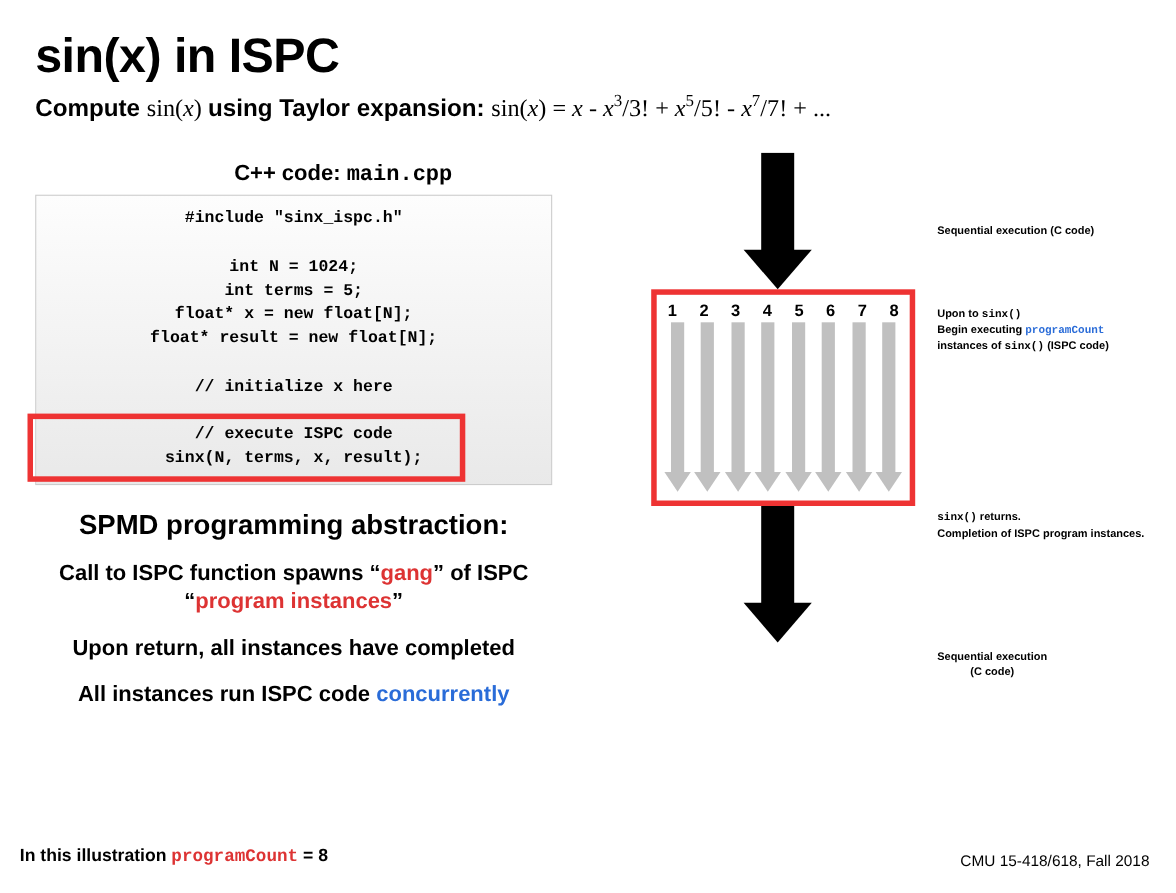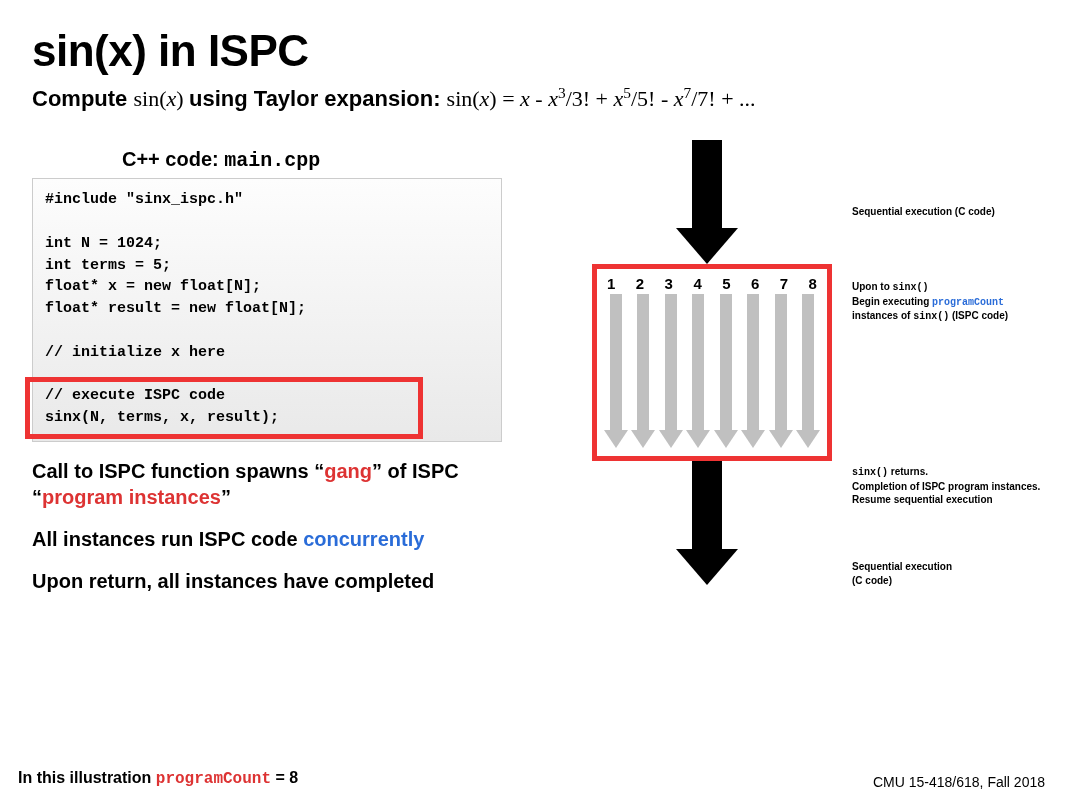--- a/index.html
+++ b/index.html
@@ -22,21 +22,21 @@
   .subtitle {
     font-size: 22px;
     font-weight: 700;
     font-stretch: condensed;
     margin-bottom: 18px;
   }
   .subtitle .math { font-family: Georgia, "Times New Roman", serif; font-weight: 400; font-style: normal; }
   .subtitle .math .var { font-style: italic; }
   .subtitle .math sup { font-size: 0.7em; }
   .columns { display: flex; gap: 30px; }
-  .left { width: 470px; }
+  .left { width: 470px; text-align: center; }
   .right { flex: 1; position: relative; }
   .code-header {
     font-size: 20px;
     font-weight: 800;
     font-stretch: condensed;
     margin: 18px 0 6px 90px;
   }
   .code-header .mono { font-family: "Courier New", monospace; font-weight: 700; }
   .code-box {
     width: 470px;
@@ -148,21 +148,21 @@
     position: absolute;
     font-size: 10px;
     font-weight: 800;
     font-stretch: condensed;
     line-height: 1.35;
   }
   .diagram-label .mono { font-family: "Courier New", monospace; font-weight: 700; }
   .lbl1 { left: 320px; top: 75px; }
   .lbl2 { left: 320px; top: 150px; width: 240px; }
   .lbl3 { left: 320px; top: 335px; width: 240px; }
-  .lbl4 { left: 320px; top: 430px; }
+  .lbl4 { left: 320px; top: 462px; text-align: center; }
 </style>
 </head>
 <body>
 
 <div class="slide">
   <div class="title">sin(x) in ISPC</div>
 
   <div class="subtitle">
     <span>Compute</span>
     <span class="math"> sin(<span class="var">x</span>) </span>
@@ -181,31 +181,32 @@
 int N = 1024;
 int terms = 5;
 float* x = new float[N];
 float* result = new float[N];
 
 // initialize x here
 
 // execute ISPC code
 sinx(N, terms, x, result);</span><div class="code-highlight"></div></div>
 
+      <div class="abstraction-head">SPMD programming abstraction:</div>
 
       <div class="bullet">
         <span>Call to ISPC function spawns “</span><span class="red">gang</span><span>” of ISPC</span><br>
         <span>“</span><span class="red">program instances</span><span>”</span>
       </div>
 
+      <div class="bullet">Upon return, all instances have completed</div>
+
       <div class="bullet">
         <span>All instances run ISPC code </span><span class="blue">concurrently</span>
       </div>
-
-      <div class="bullet">Upon return, all instances have completed</div>
     </div>
 
     <div class="right">
       <div class="diagram">
         <div class="big-arrow">
           <div class="shaft"></div>
             <div class="head"></div>
         </div>
 
         <div class="parallel-box">
@@ -265,21 +266,20 @@
 
       <div class="diagram-label lbl2">
         <span>Upon to </span><span class="mono">sinx()</span><br>
         <span>Begin executing </span><span class="mono blue">programCount</span><br>
         <span>instances of </span><span class="mono">sinx()</span><span>  (ISPC code)</span>
       </div>
 
       <div class="diagram-label lbl3">
         <span class="mono">sinx()</span><span> returns.</span><br>
         <span>Completion of ISPC program instances.</span><br>
-        <span>Resume sequential execution</span>
       </div>
 
       <div class="diagram-label lbl4">
         <span>Sequential execution</span><br>
         <span>(C code)</span>
       </div>
     </div>
   </div>
 
   <div class="footnote-left">

